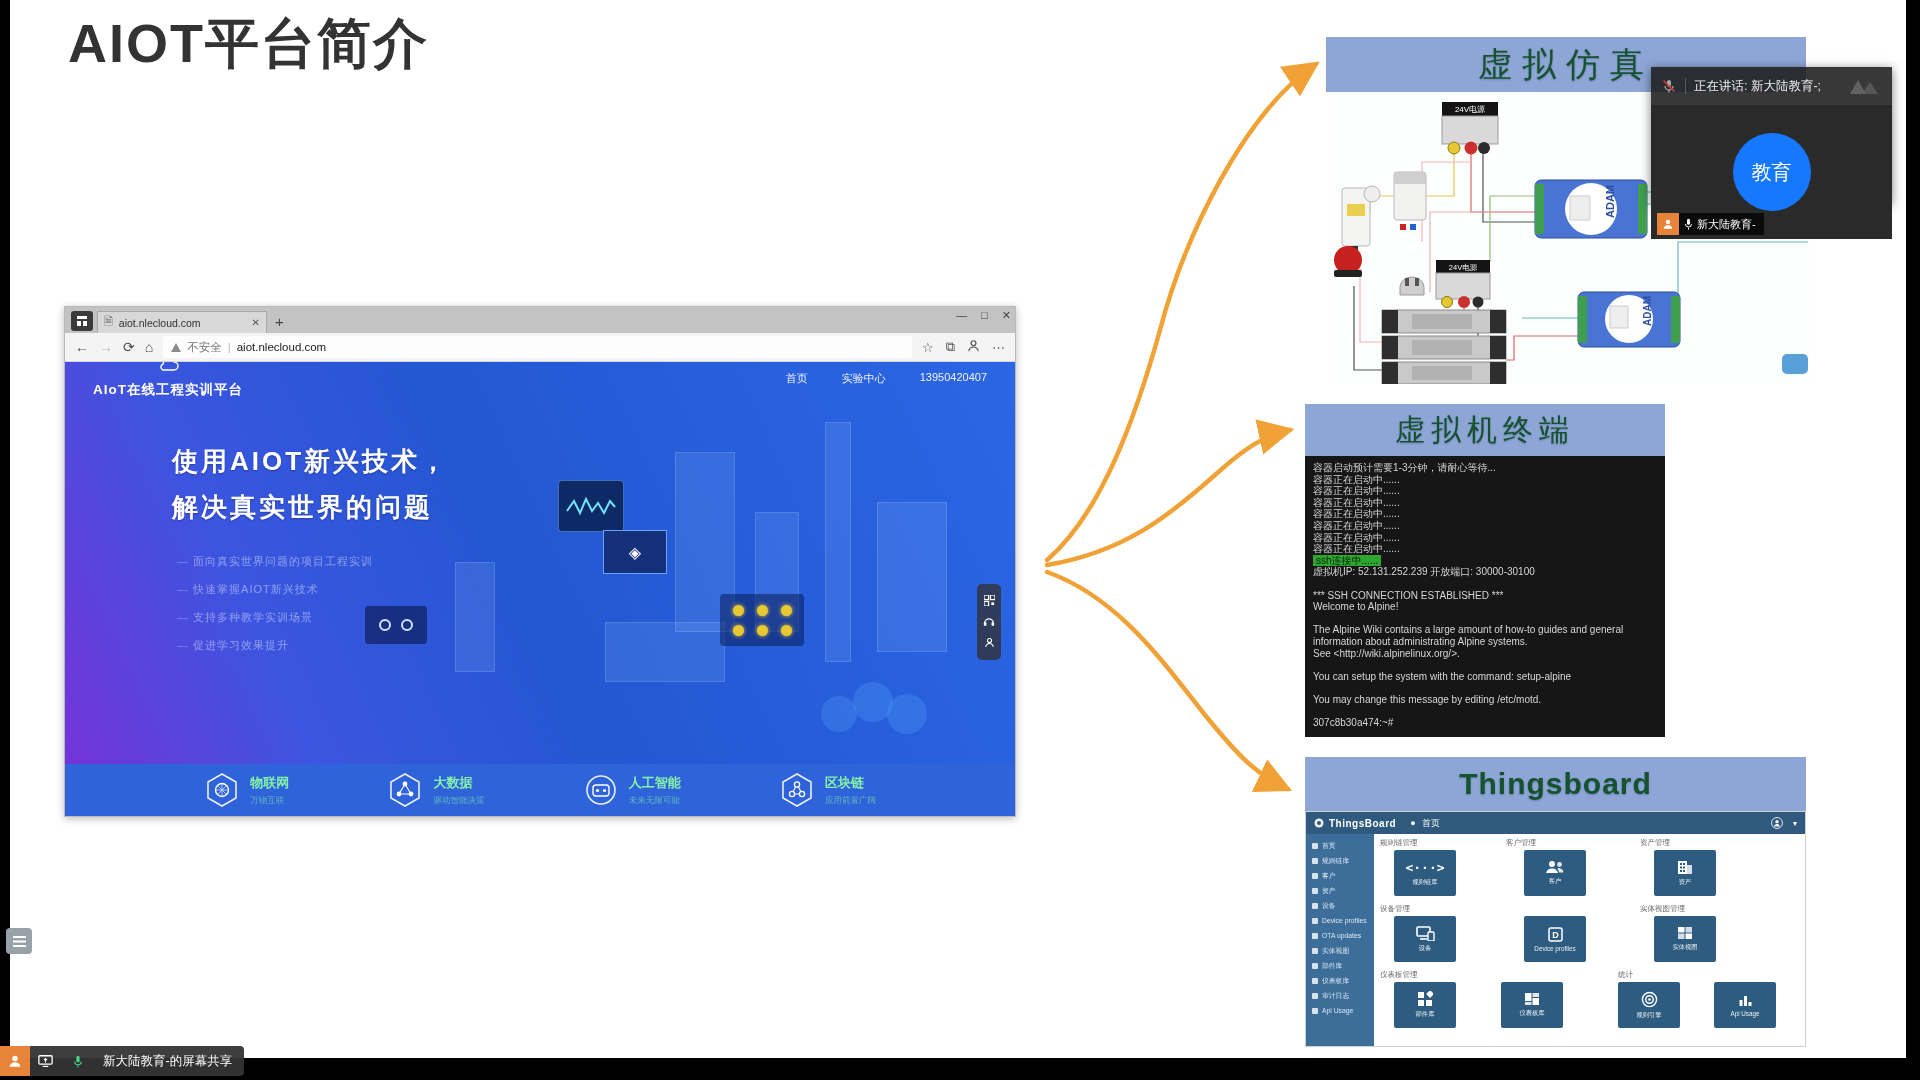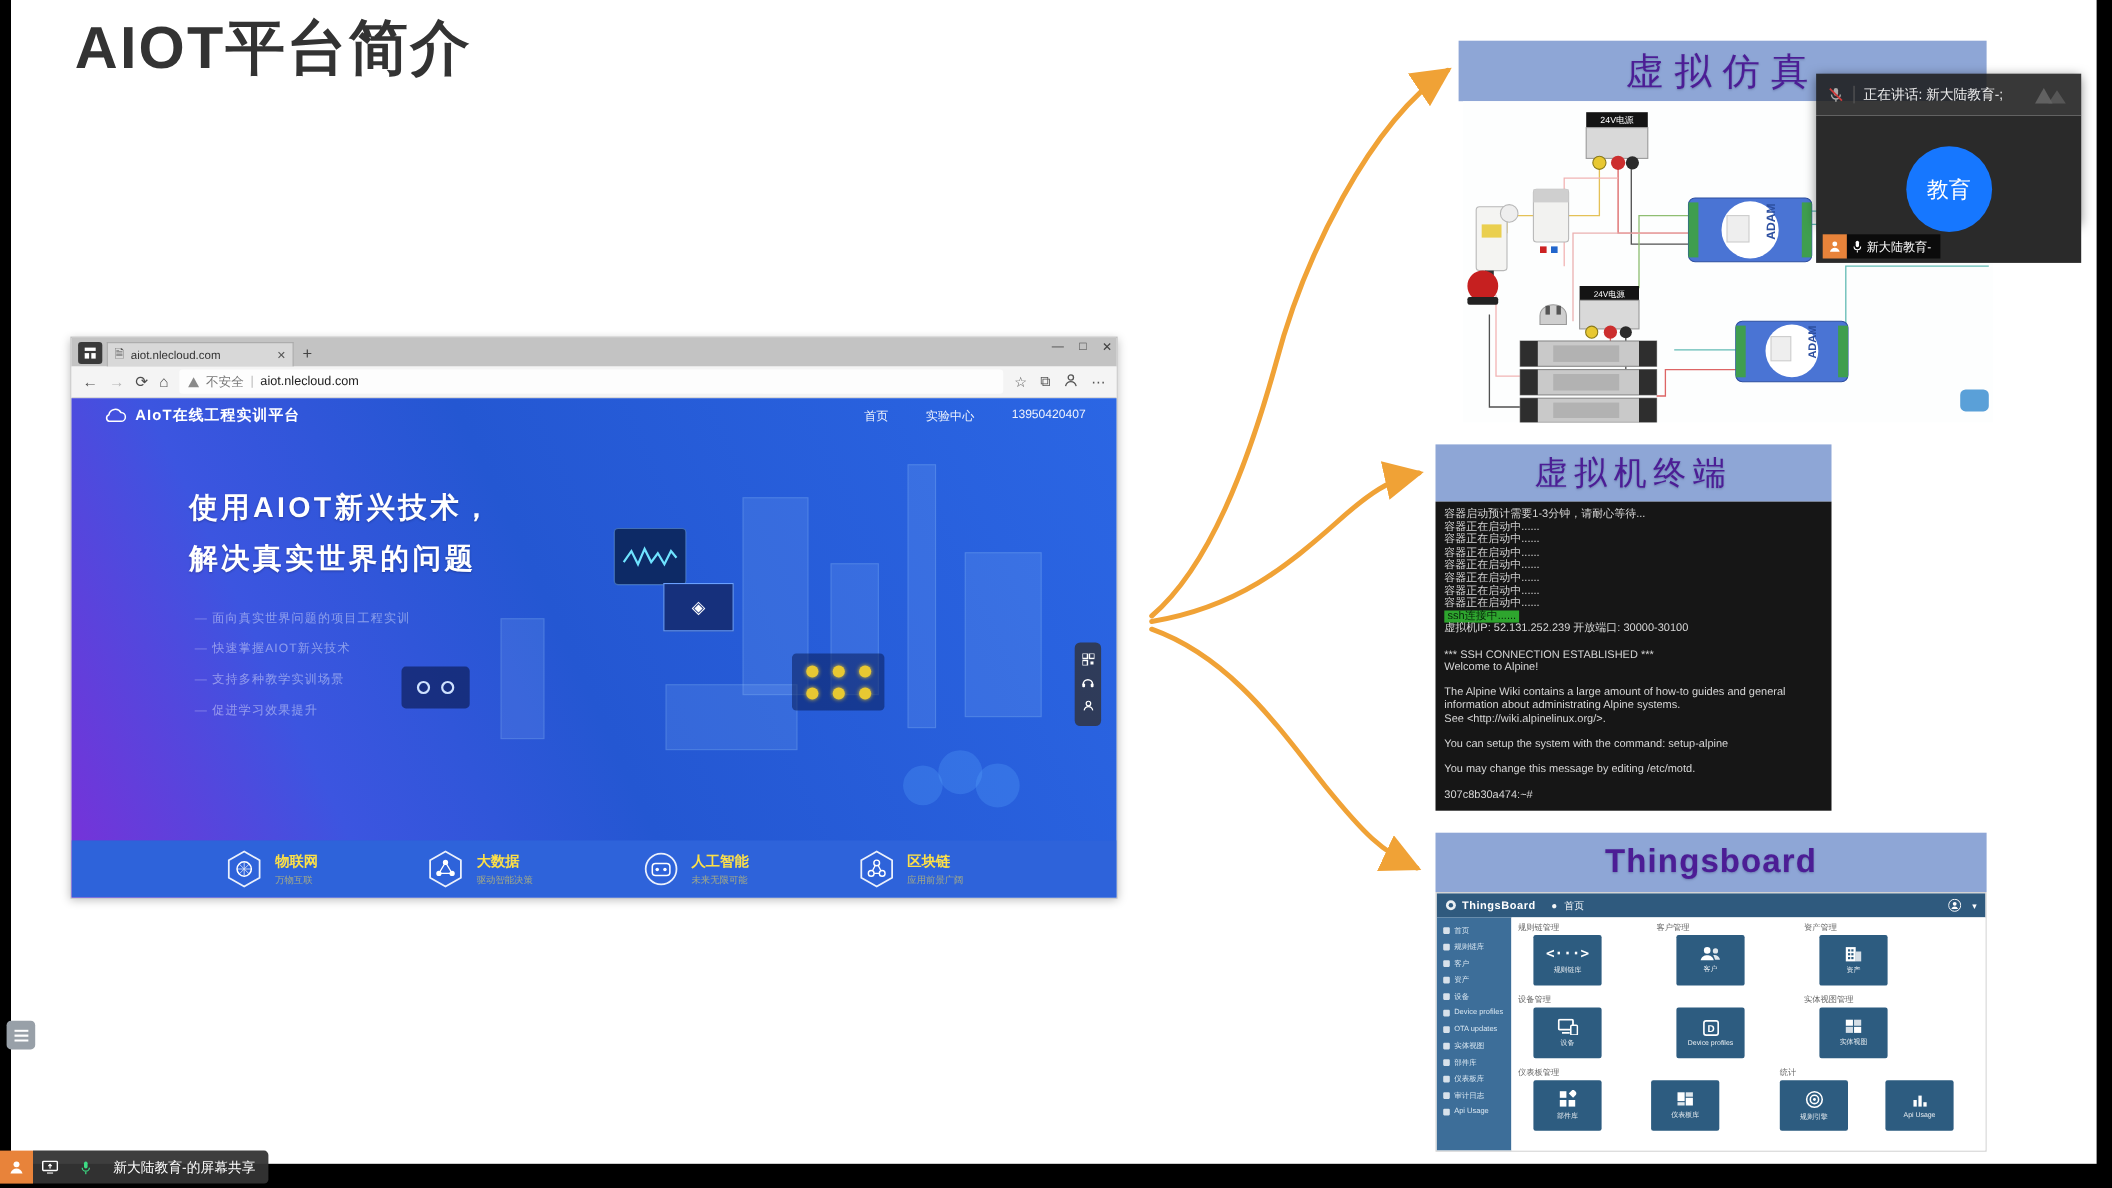--- a/index.html
+++ b/index.html
@@ -36,21 +36,21 @@
   .sec-label{color:#777;}
   .url-sep{color:#bbb;}
   .url-text{color:#222;}
   .addr-right{display:flex;align-items:center;gap:12px;font-size:13px;color:#555;}
 
   
   .viewport{position:relative;height:454px;overflow:hidden;
     background:linear-gradient(65deg,#7a30d8 0%,#3c55e0 24%,#2457d2 48%,#2b66e4 100%);}
   .siteheader{position:absolute;left:0;top:0;right:0;height:32px;display:flex;align-items:center;
     padding:0 28px;color:#fff;}
-  .sitelogo{display:flex;align-items:center;gap:8px;font-size:13.5px;font-weight:700;letter-spacing:1px;}
+  .sitelogo{display:flex;align-items:center;gap:8px;font-size:13.5px;font-weight:700;letter-spacing:1px;flex-direction:column;}
   .sitenav{margin-left:auto;display:flex;gap:34px;font-size:11px;opacity:.92;}
   .hero1,.hero2{position:absolute;left:107px;color:#fff;font-weight:800;font-size:26px;
     letter-spacing:3px;margin:0;text-shadow:0 1px 2px rgba(0,0,40,.3);}
   .hero1{top:82px;} .hero2{top:128px;}
   .bullets{position:absolute;left:112px;top:192px;font-size:11px;color:#fff;opacity:.42;}
   .bullets div{margin-bottom:13px;letter-spacing:1px;}
   .bullets div::before{content:"— ";opacity:.7;}
   
   .deco{position:absolute;inset:0;pointer-events:none;}
   .deco .b{position:absolute;background:rgba(160,205,255,.14);border:1px solid rgba(180,220,255,.18);}
@@ -64,29 +64,29 @@
   .machine i{width:11px;height:11px;border-radius:50%;background:#e8c832;box-shadow:0 0 4px #e8c832;}
   .audiocard{position:absolute;left:300px;top:244px;width:62px;height:38px;background:rgba(8,22,70,.6);
     border-radius:4px;display:flex;align-items:center;justify-content:center;gap:10px;}
   .audiocard i{width:12px;height:12px;border-radius:50%;border:2px solid #cfe2ff;}
   
   .floatbar{position:absolute;right:14px;top:222px;width:24px;height:76px;background:rgba(48,53,66,.85);
     border-radius:5px;display:flex;flex-direction:column;align-items:center;justify-content:space-around;padding:6px 0;}
   
   .features{position:absolute;left:0;right:0;bottom:0;height:52px;background:#2e63da;
     display:flex;align-items:center;justify-content:space-around;padding:0 90px;}
-  .feat{display:flex;align-items:center;gap:10px;color:#fde047;}
+  .feat{display:flex;align-items:center;gap:10px;color:#86efac;}
   .feat .ft{font-size:13px;font-weight:700;}
   .feat .fs{font-size:8.5px;opacity:.55;margin-top:3px;}
 
   
   .arrows{position:absolute;inset:0;pointer-events:none;}
 
   
-  .banner{position:absolute;background:#8ea6d6;color:#4c1d95;display:flex;align-items:center;
+  .banner{position:absolute;background:#8ea6d6;color:#14532d;display:flex;align-items:center;
     justify-content:center;text-shadow:0 1px 2px rgba(0,0,60,.25);}
   .banner.serif{font-family:"DejaVu Serif",serif;font-size:34px;letter-spacing:10px;}
   .banner.sans{font-size:30px;font-weight:600;letter-spacing:1px;}
   .simwrap{position:absolute;left:1330px;top:92px;width:482px;height:292px;background:#fdfefe;}
 
   
   .terminal{position:absolute;left:1305px;top:456px;width:360px;height:281px;background:#161616;
     padding:6px 8px;font-family:"DejaVu Sans Mono",monospace;font-size:10px;color:#d6d6d6;}
   .tline{min-height:11.6px;line-height:11.6px;white-space:nowrap;}
   .tline.g{background:#2ea52e;color:#07230a;display:inline-block;padding:0 3px;}

